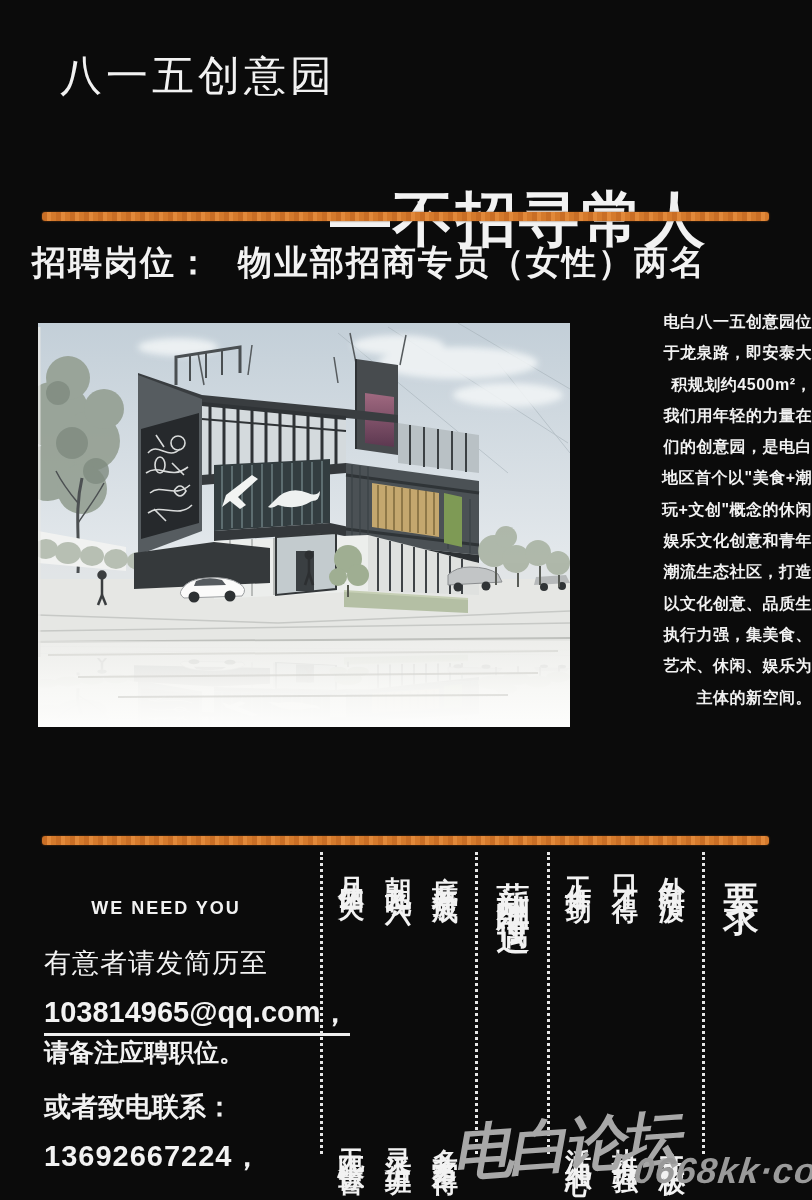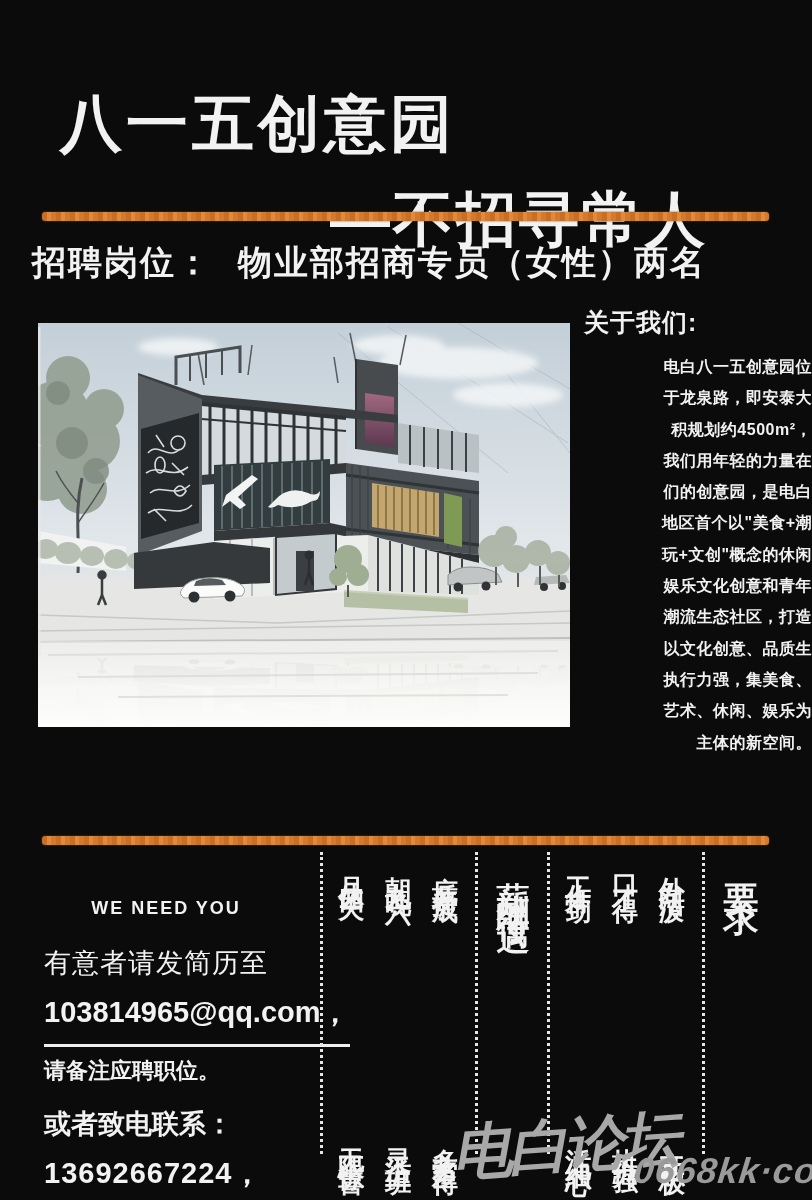--- a/index.html
+++ b/index.html
@@ -4,43 +4,43 @@
 <style>
   html,body{margin:0;padding:0;}
   body{
     width:812px;height:1200px;position:relative;overflow:hidden;
     background:#0b0b0b;
     font-family:"Liberation Sans","DejaVu Sans",sans-serif;
     color:#f2f2f2;
   }
   .abs{position:absolute;}
   
-  .title1{left:60px;top:40px;font-size:62px;font-weight:bold;letter-spacing:4px;white-space:nowrap;}
+  .title1{left:60px;top:20px;font-size:42px;font-weight:normal;letter-spacing:4px;white-space:nowrap;}
   .title2{left:330px;top:130px;font-size:60px;font-weight:bold;letter-spacing:3px;white-space:nowrap;}
   .divider{
     left:42px;width:727px;height:9px;border-radius:3px;
     background:repeating-linear-gradient(90deg,#c96e25 0 5px,#e2893a 5px 9px,#d57a2c 9px 14px);
     box-shadow:0 0 2px #7a4315;
   }
   .divider-top{top:212px;}
   .divider-bottom{top:836px;}
   .job-line{left:32px;top:240px;font-size:34px;font-weight:bold;white-space:nowrap;letter-spacing:2px;}
   .job-line .job-value{margin-left:26px;}
   
   figure.render{left:38px;top:323px;width:532px;height:404px;margin:0;}
   
   .about{left:584px;top:306px;width:228px;}
   .about-heading{font-size:25px;font-weight:bold;margin-bottom:12px;letter-spacing:1px;}
   .about-line{font-size:16px;font-weight:bold;line-height:31.3px;white-space:nowrap;letter-spacing:.5px;text-align:right;}
   
   .contact{left:44px;top:854px;width:244px;}
   .we-need{width:100%;text-align:center;margin-top:44px;font-size:18px;font-weight:bold;letter-spacing:2px;}
   .c-resume{margin-top:26px;font-size:27px;font-weight:normal;letter-spacing:1px;white-space:nowrap;}
-  .c-email{margin-top:12px;font-size:29px;font-weight:bold;border-bottom:3px solid #efefef;padding-bottom:11px;display:inline-block;white-space:nowrap;}
-  .c-note{margin-top:9px;font-size:22px;font-weight:bold;white-space:nowrap;}
+  .c-email{margin-top:12px;font-size:29px;font-weight:bold;border-bottom:3px solid #efefef;padding-bottom:0;display:inline-block;white-space:nowrap;}
+  .c-note{font-size:25px;font-weight:bold;white-space:nowrap;}
   .c-call{margin-top:20px;font-size:27px;font-weight:bold;white-space:nowrap;}
   .c-phone{margin-top:12px;font-size:29px;font-weight:bold;letter-spacing:1px;white-space:nowrap;}
   
   .vcols{
     left:318px;top:852px;width:494px;height:308px;
     display:flex;justify-content:space-between;align-items:flex-start;
     padding-right:48px;padding-left:2px;box-sizing:border-box;
   }
   .vsep{width:0;border-left:3px dotted #e6e6e6;height:302px;margin-top:0;}
   .vcol{
@@ -326,21 +326,20 @@
       <g stroke="#d8d8d4" stroke-width="2" opacity=".7">
         <line x1="10" y1="332" x2="520" y2="328"></line>
           <line x1="40" y1="354" x2="500" y2="350"></line>
         <line x1="80" y1="374" x2="470" y2="372"></line>
       </g>
       <rect x="0" y="4" width="2.5" height="330" fill="#e8e8e6" opacity=".8"></rect>
     </svg>
   </figure>
 
   <section class="abs about">
-    <div class="about-heading">关于我们:</div>
     <div class="about-line">电白八一五创意园位</div>
     <div class="about-line">于龙泉路，即安泰大</div>
     <div class="about-line">积规划约4500m²，</div>
     <div class="about-line">我们用年轻的力量在</div>
     <div class="about-line">们的创意园，是电白</div>
     <div class="about-line">地区首个以"美食+潮</div>
     <div class="about-line">玩+文创"概念的休闲</div>
     <div class="about-line">娱乐文化创意和青年</div>
     <div class="about-line">潮流生态社区，打造</div>
     <div class="about-line">以文化创意、品质生</div>

